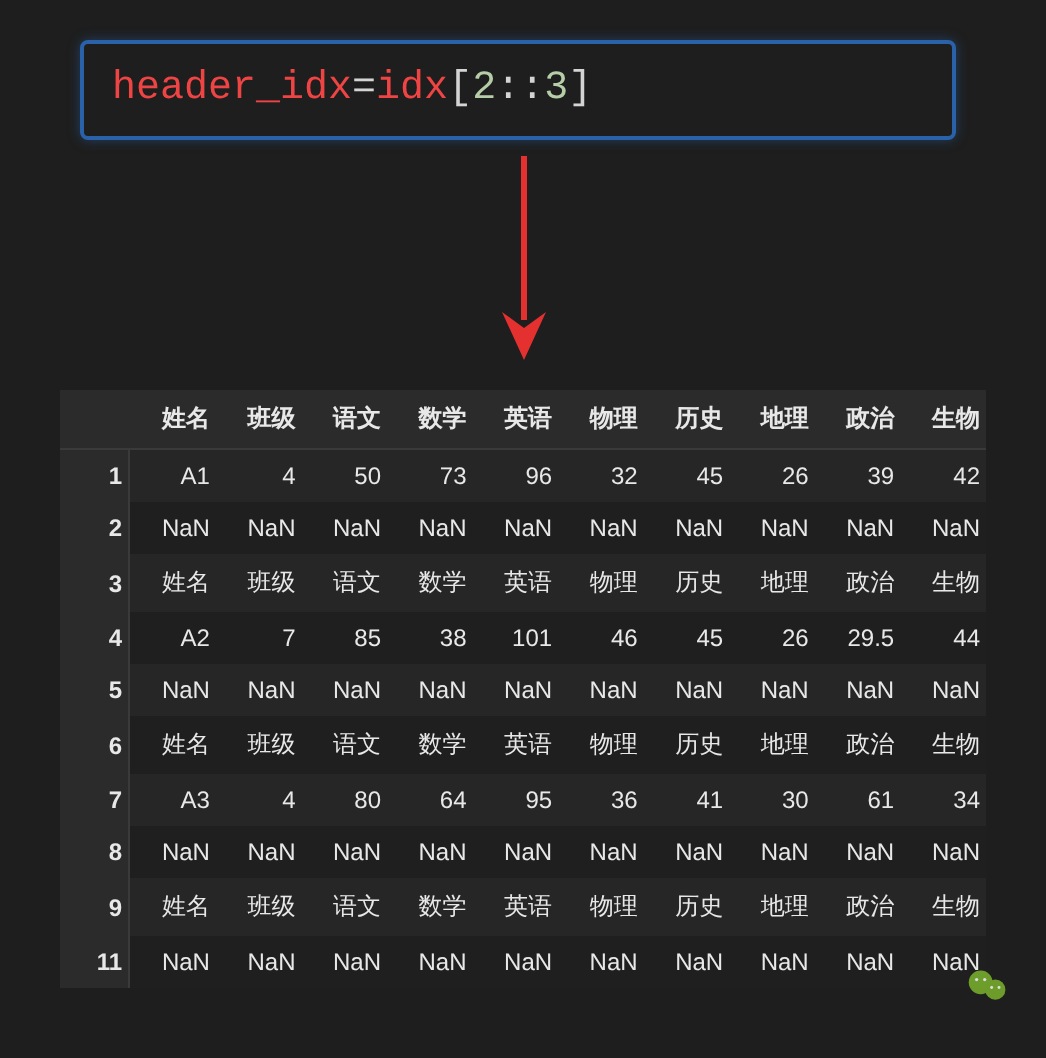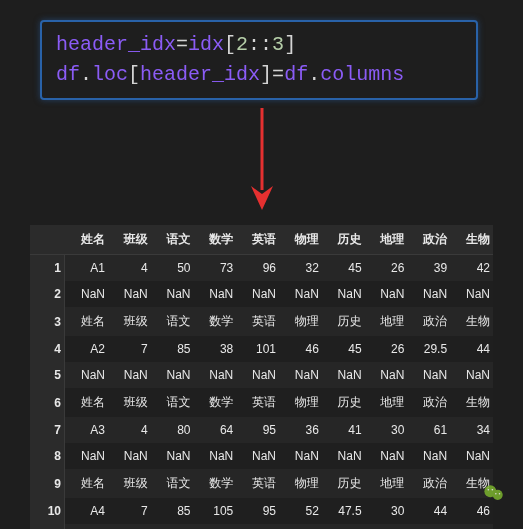--- a/index.html
+++ b/index.html
@@ -14,21 +14,21 @@
     background: #1e1e1e;
     border: 2px solid #2962a8;
     border-radius: 4px;
     padding: 8px 14px;
     color: #d4d4d4;
     font-size: 20px;
     line-height: 1.5;
     margin: 0 30px 0 25px;
     box-shadow: 0 0 6px rgba(41,98,168,0.5);
   }
-  .tok-var { color: #8b5cf6; }
+  .tok-var { color: #ef4444; }
   .tok-op  { color: #d4d4d4; }
   .tok-num { color: #b5cea8; }
   .tok-punc{ color: #d4d4d4; }
   .arrow-wrap {
     display: flex;
     justify-content: center;
     margin: 8px 0 12px 0;
   }
   .table-wrap {
     margin: 0 15px;
@@ -85,23 +85,20 @@
     width: 22px;
     height: 22px;
   }
 </style>
 </head>
 <body>
 
 <div class="code-block">
   <div>
     <span class="tok-var">header_idx</span><span class="tok-op">=</span><span class="tok-var">idx</span><span class="tok-punc">[</span><span class="tok-num">2</span><span class="tok-op">::</span><span class="tok-num">3</span><span class="tok-punc">]</span>
-  </div>
-  <div>
-    <span class="tok-var">df</span><span class="tok-punc">.</span><span class="tok-var">loc</span><span class="tok-punc">[</span><span class="tok-var">header_idx</span><span class="tok-punc">]</span><span class="tok-op">=</span><span class="tok-var">df</span><span class="tok-punc">.</span><span class="tok-var">columns</span>
   </div>
 </div>
 
 <div class="arrow-wrap">
   <svg width="40" height="105" viewBox="0 0 40 105">
     <line x1="20" y1="0" x2="20" y2="82" stroke="#e53030" stroke-width="3"></line>
     <polygon points="20,102 9,78 20,86 31,78" fill="#e53030"></polygon>
   </svg>
 </div>
 
@@ -234,33 +231,20 @@
           <td>语文</td>
           <td>数学</td>
           <td>英语</td>
           <td>物理</td>
           <td>历史</td>
           <td>地理</td>
           <td>政治</td>
           <td>生物</td>
         </tr>
         <tr>
-          <th>10</th>
-          <td>A4</td>
-          <td>7</td>
-          <td>85</td>
-          <td>105</td>
-          <td>95</td>
-          <td>52</td>
-          <td>47.5</td>
-          <td>30</td>
-          <td>44</td>
-          <td>46</td>
-        </tr>
-        <tr>
           <th>11</th>
           <td>NaN</td>
           <td>NaN</td>
           <td>NaN</td>
           <td>NaN</td>
           <td>NaN</td>
           <td>NaN</td>
           <td>NaN</td>
           <td>NaN</td>
           <td>NaN</td>

